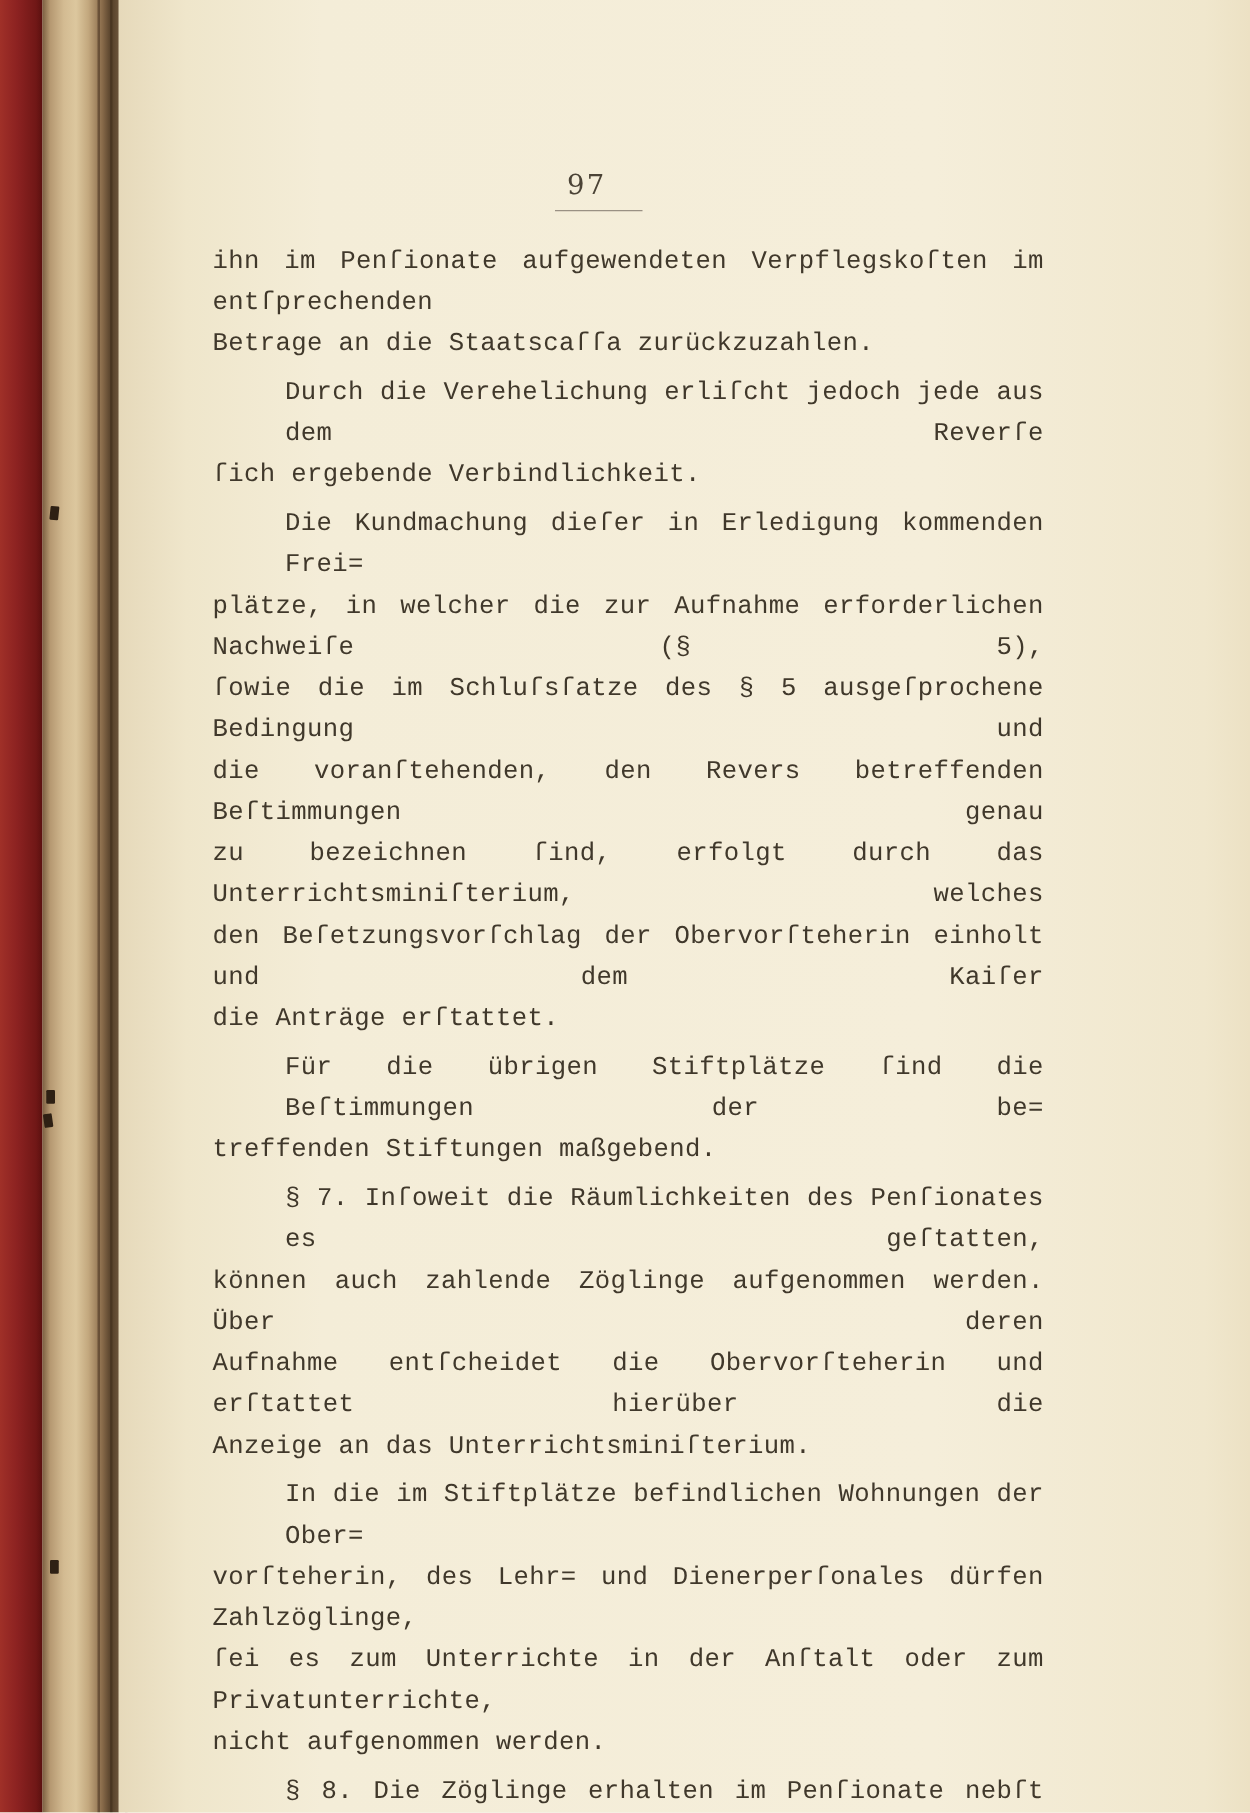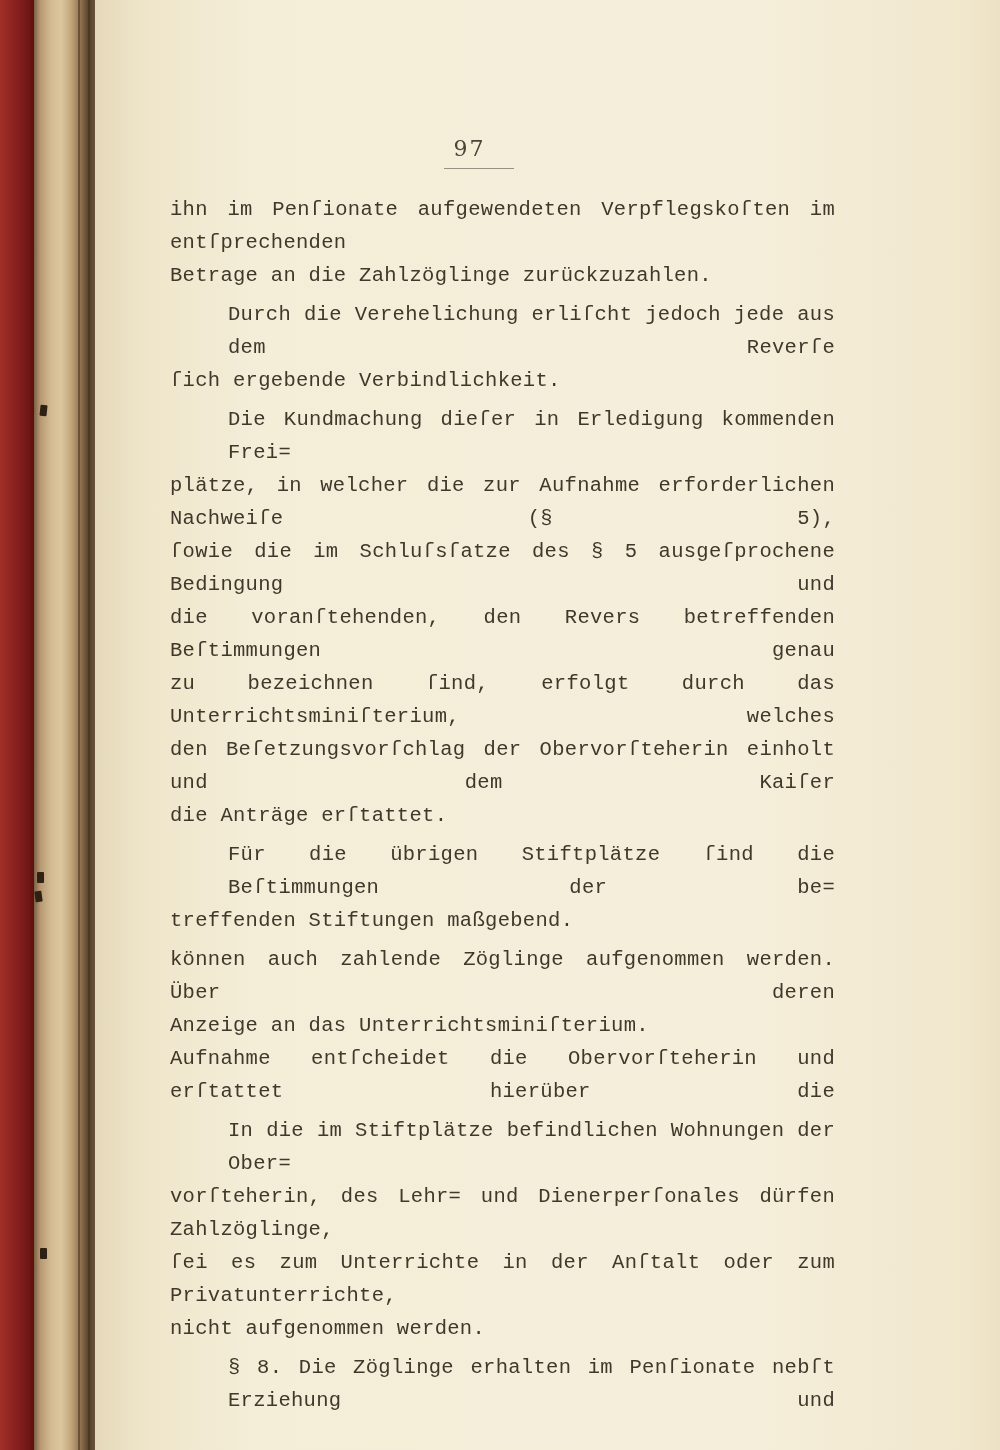--- a/index.html
+++ b/index.html
@@ -109,21 +109,21 @@
     <div class="content">
 
       <div class="pageno-wrap">
         <span class="pageno">97</span>
       </div>
 
       <div class="textblock">
 
         <div class="para">
           <div class="line">ihn im Penſionate aufgewendeten Verpflegskoſten im entſprechenden</div>
-          <div class="line last">Betrage an die Zahlzöglinge zurückzuzahlen.</div>
+          <div class="line last">Betrage an die Staatscaſſa zurückzuzahlen.</div>
         </div>
 
         <div class="para">
           <div class="line ind">Durch die Verehelichung erliſcht jedoch jede aus dem Reverſe</div>
           <div class="line last">ſich ergebende Verbindlichkeit.</div>
         </div>
 
         <div class="para">
           <div class="line ind">Die Kundmachung dieſer in Erledigung kommenden Frei=</div>
           <div class="line">plätze, in welcher die zur Aufnahme erforderlichen Nachweiſe (§ 5),</div>
@@ -133,23 +133,24 @@
           <div class="line">den Beſetzungsvorſchlag der Obervorſteherin einholt und dem Kaiſer</div>
           <div class="line last">die Anträge erſtattet.</div>
         </div>
 
         <div class="para">
           <div class="line ind">Für die übrigen Stiftplätze ſind die Beſtimmungen der be=</div>
           <div class="line last">treffenden Stiftungen maßgebend.</div>
         </div>
 
         <div class="para">
+          <div class="line ind">§ 7. Inſoweit die Räumlichkeiten des Penſionates es geſtatten,</div>
           <div class="line">können auch zahlende Zöglinge aufgenommen werden. Über deren</div>
+          <div class="line">Aufnahme entſcheidet die Obervorſteherin und erſtattet hierüber die</div>
           <div class="line last">Anzeige an das Unterrichtsminiſterium.</div>
-          <div class="line">Aufnahme entſcheidet die Obervorſteherin und erſtattet hierüber die</div>
         </div>
 
         <div class="para">
           <div class="line ind">In die im Stiftplätze befindlichen Wohnungen der Ober=</div>
           <div class="line">vorſteherin, des Lehr= und Dienerperſonales dürfen Zahlzöglinge,</div>
           <div class="line">ſei es zum Unterrichte in der Anſtalt oder zum Privatunterrichte,</div>
           <div class="line last">nicht aufgenommen werden.</div>
         </div>
 
         <div class="para">

